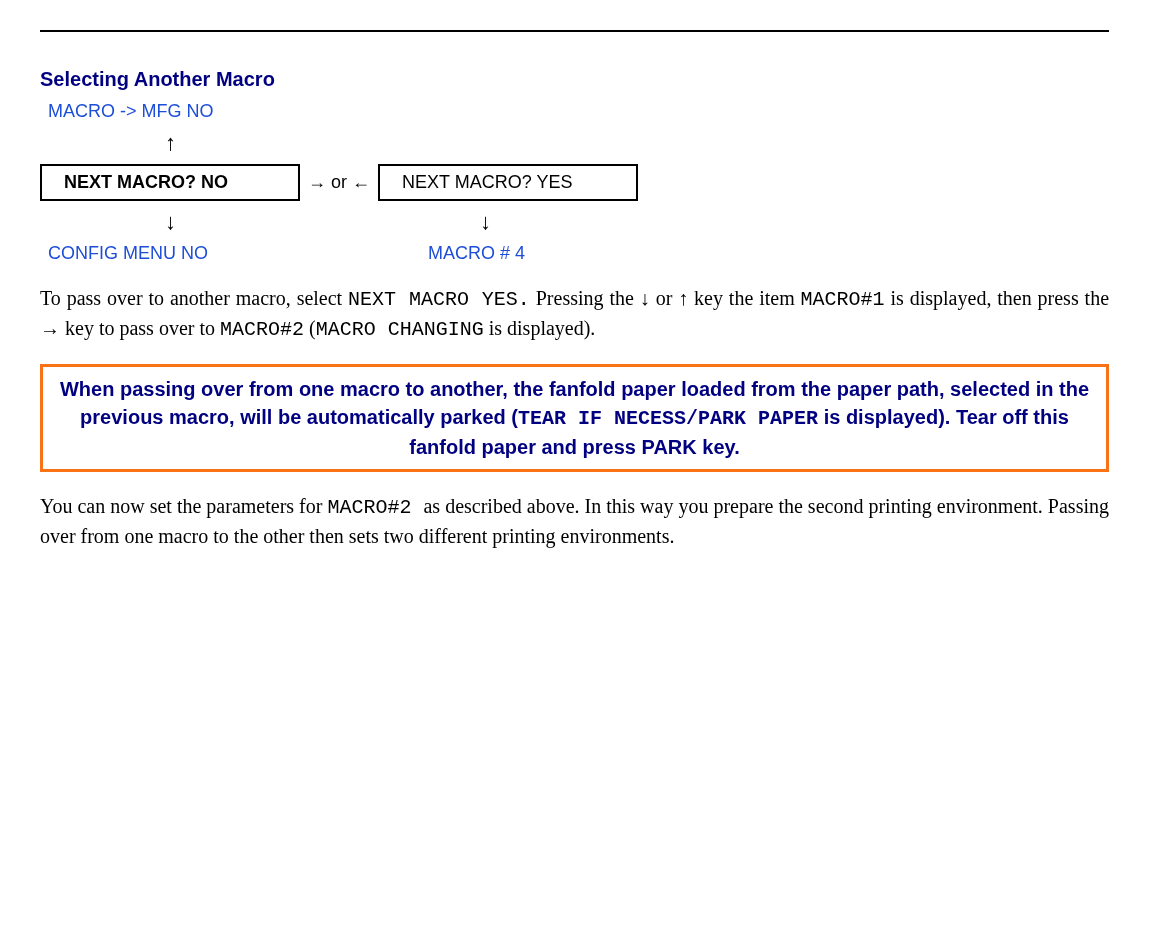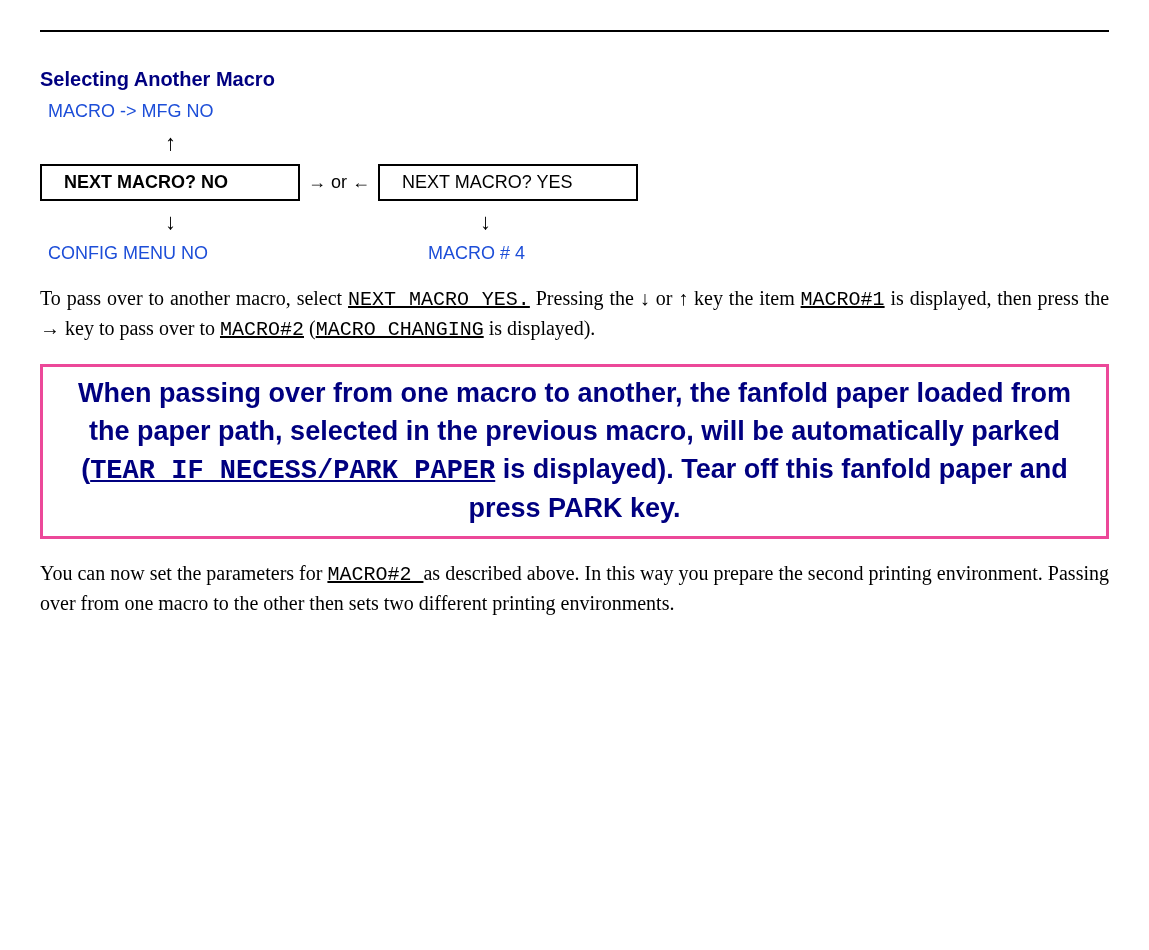--- a/index.html
+++ b/index.html
@@ -55,29 +55,28 @@
     }
     .body-text {
       font-family: Georgia, 'Times New Roman', serif;
       font-size: 20px;
       text-align: justify;
       line-height: 1.4;
       margin: 20px 0;
     }
     .mono {
       font-family: 'Courier New', monospace;
-      text-decoration: underline;
     }
     .note {
-      border: 3px solid #ec4899;
+      border: 3px solid #f97316;
       padding: 8px 12px;
       color: #000080;
       font-weight: bold;
       text-align: center;
-      font-size: 27px;
+      font-size: 20px;
       line-height: 1.4;
       margin: 15px 0;
     }
     .note .mono {
       font-weight: bold;
     }
     .bottom-area {
       margin-top: 400px;
     }
     .bottom-rule {

